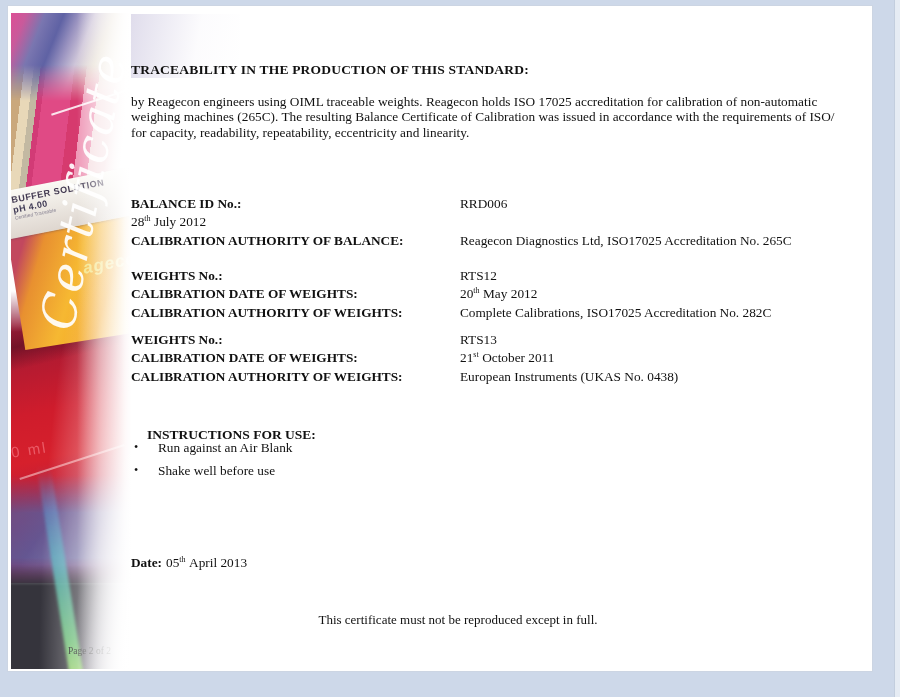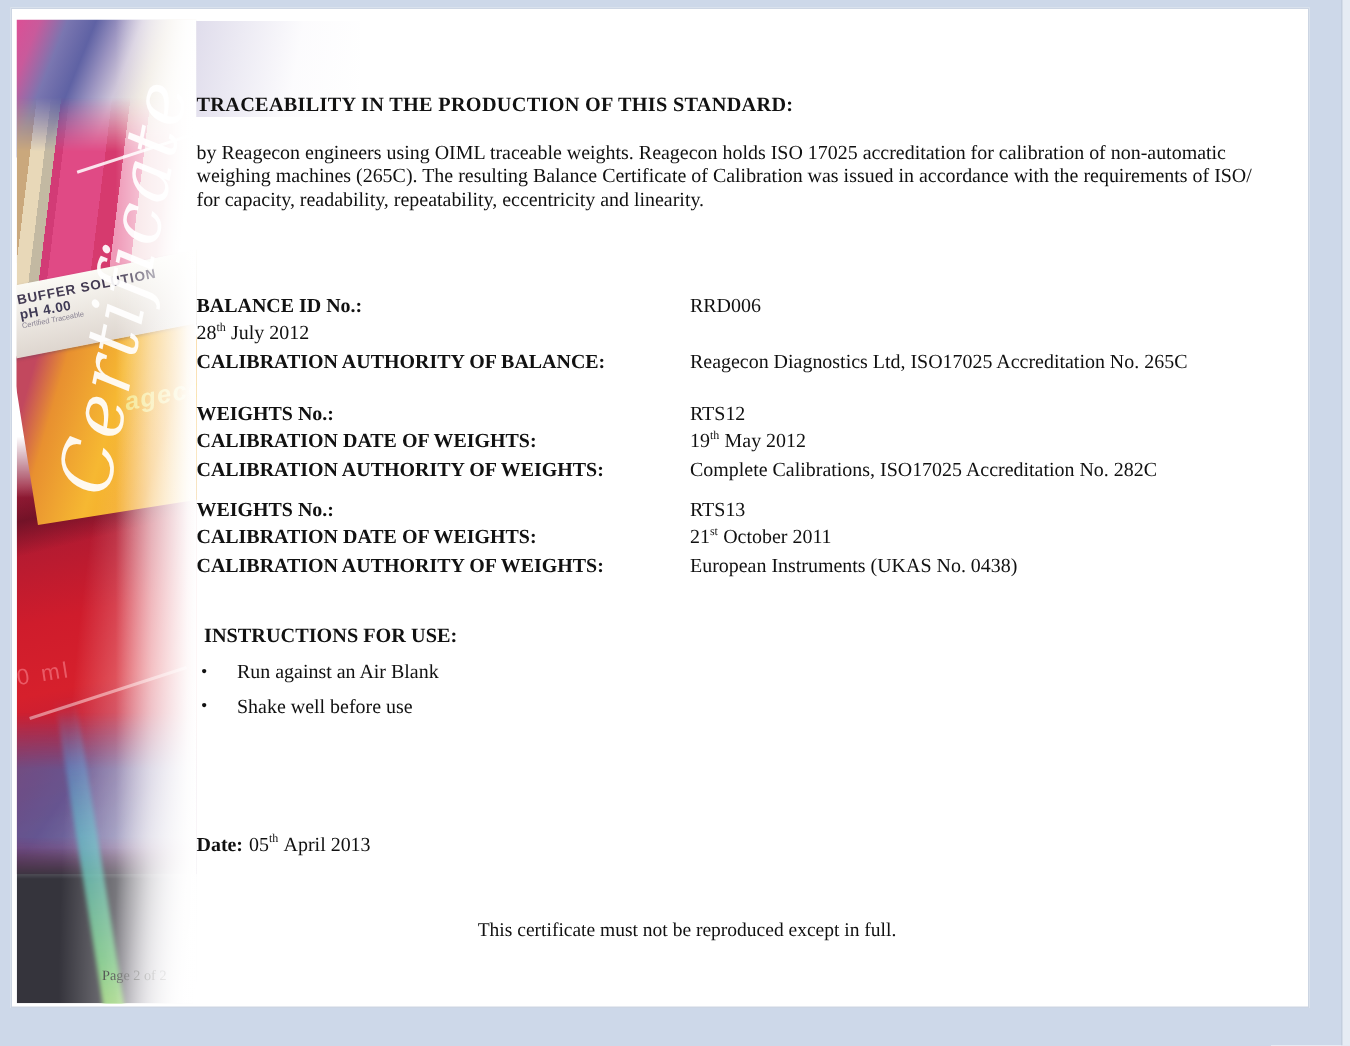--- a/index.html
+++ b/index.html
@@ -73,21 +73,21 @@
     font-size:13.5px;font-weight:bold;letter-spacing:.2px;}
   .intro{position:absolute;left:123px;top:88px;width:730px;font-size:13.3px;}
   .intro-line{line-height:15.3px;white-space:nowrap;}
   .sec{position:absolute;left:123px;}
   .sec1{top:189px;} .sec2{top:261px;} .sec3{top:325px;}
   .cert-row{display:flex;line-height:18.4px;font-size:13.3px;gap:44px;}
   .lbl{font-weight:bold;min-width:285px;padding-right:4px;box-sizing:border-box;white-space:nowrap;}
   .val{white-space:nowrap;}
   sup.ord{font-size:8px;vertical-align:super;line-height:0;}
   .rest{margin-left:3.5px;}
-  .instr-heading{position:absolute;left:123px;top:405px;margin:5px;font-size:13.5px;font-weight:bold;}
+  .instr-heading{position:absolute;left:123px;top:405px;margin:16px;font-size:13.5px;font-weight:bold;}
   .bullets{position:absolute;left:123px;top:434px;font-size:13.3px;}
   .bullet-item{display:flex;height:23px;align-items:flex-start;}
   .bullet-dot{width:24px;font-size:12px;padding-left:3px;}
   .date-line{position:absolute;left:123px;top:549px;font-size:13.3px;}
   .date-label{font-weight:bold;margin-right:4px;}
   .center-note{position:absolute;left:60px;top:570px;width:780px;text-align:center;font-size:13px;margin-top:36px;}
   .page-label{position:absolute;left:60px;top:640px;width:780px;text-align:left;font-size:9.5px;}
 </style>
 </head>
 <body>
@@ -140,21 +140,21 @@
     </div>
   </div>
 
   <div class="sec sec2">
     <div class="cert-row">
       <span class="lbl">WEIGHTS No.:</span>
       <span class="val">RTS12</span>
     </div>
     <div class="cert-row">
       <span class="lbl">CALIBRATION DATE OF WEIGHTS:</span>
-      <span class="val"><span>19</span><sup class="ord">th</sup><span class="rest">May 2012</span></span>
+      <span class="val"><span>20</span><sup class="ord">th</sup><span class="rest">May 2012</span></span>
     </div>
     <div class="cert-row">
       <span class="lbl">CALIBRATION AUTHORITY OF WEIGHTS:</span>
       <span class="val">Complete Calibrations, ISO17025 Accreditation No. 282C</span>
     </div>
   </div>
 
   <div class="sec sec3">
     <div class="cert-row">
       <span class="lbl">WEIGHTS No.:</span>

